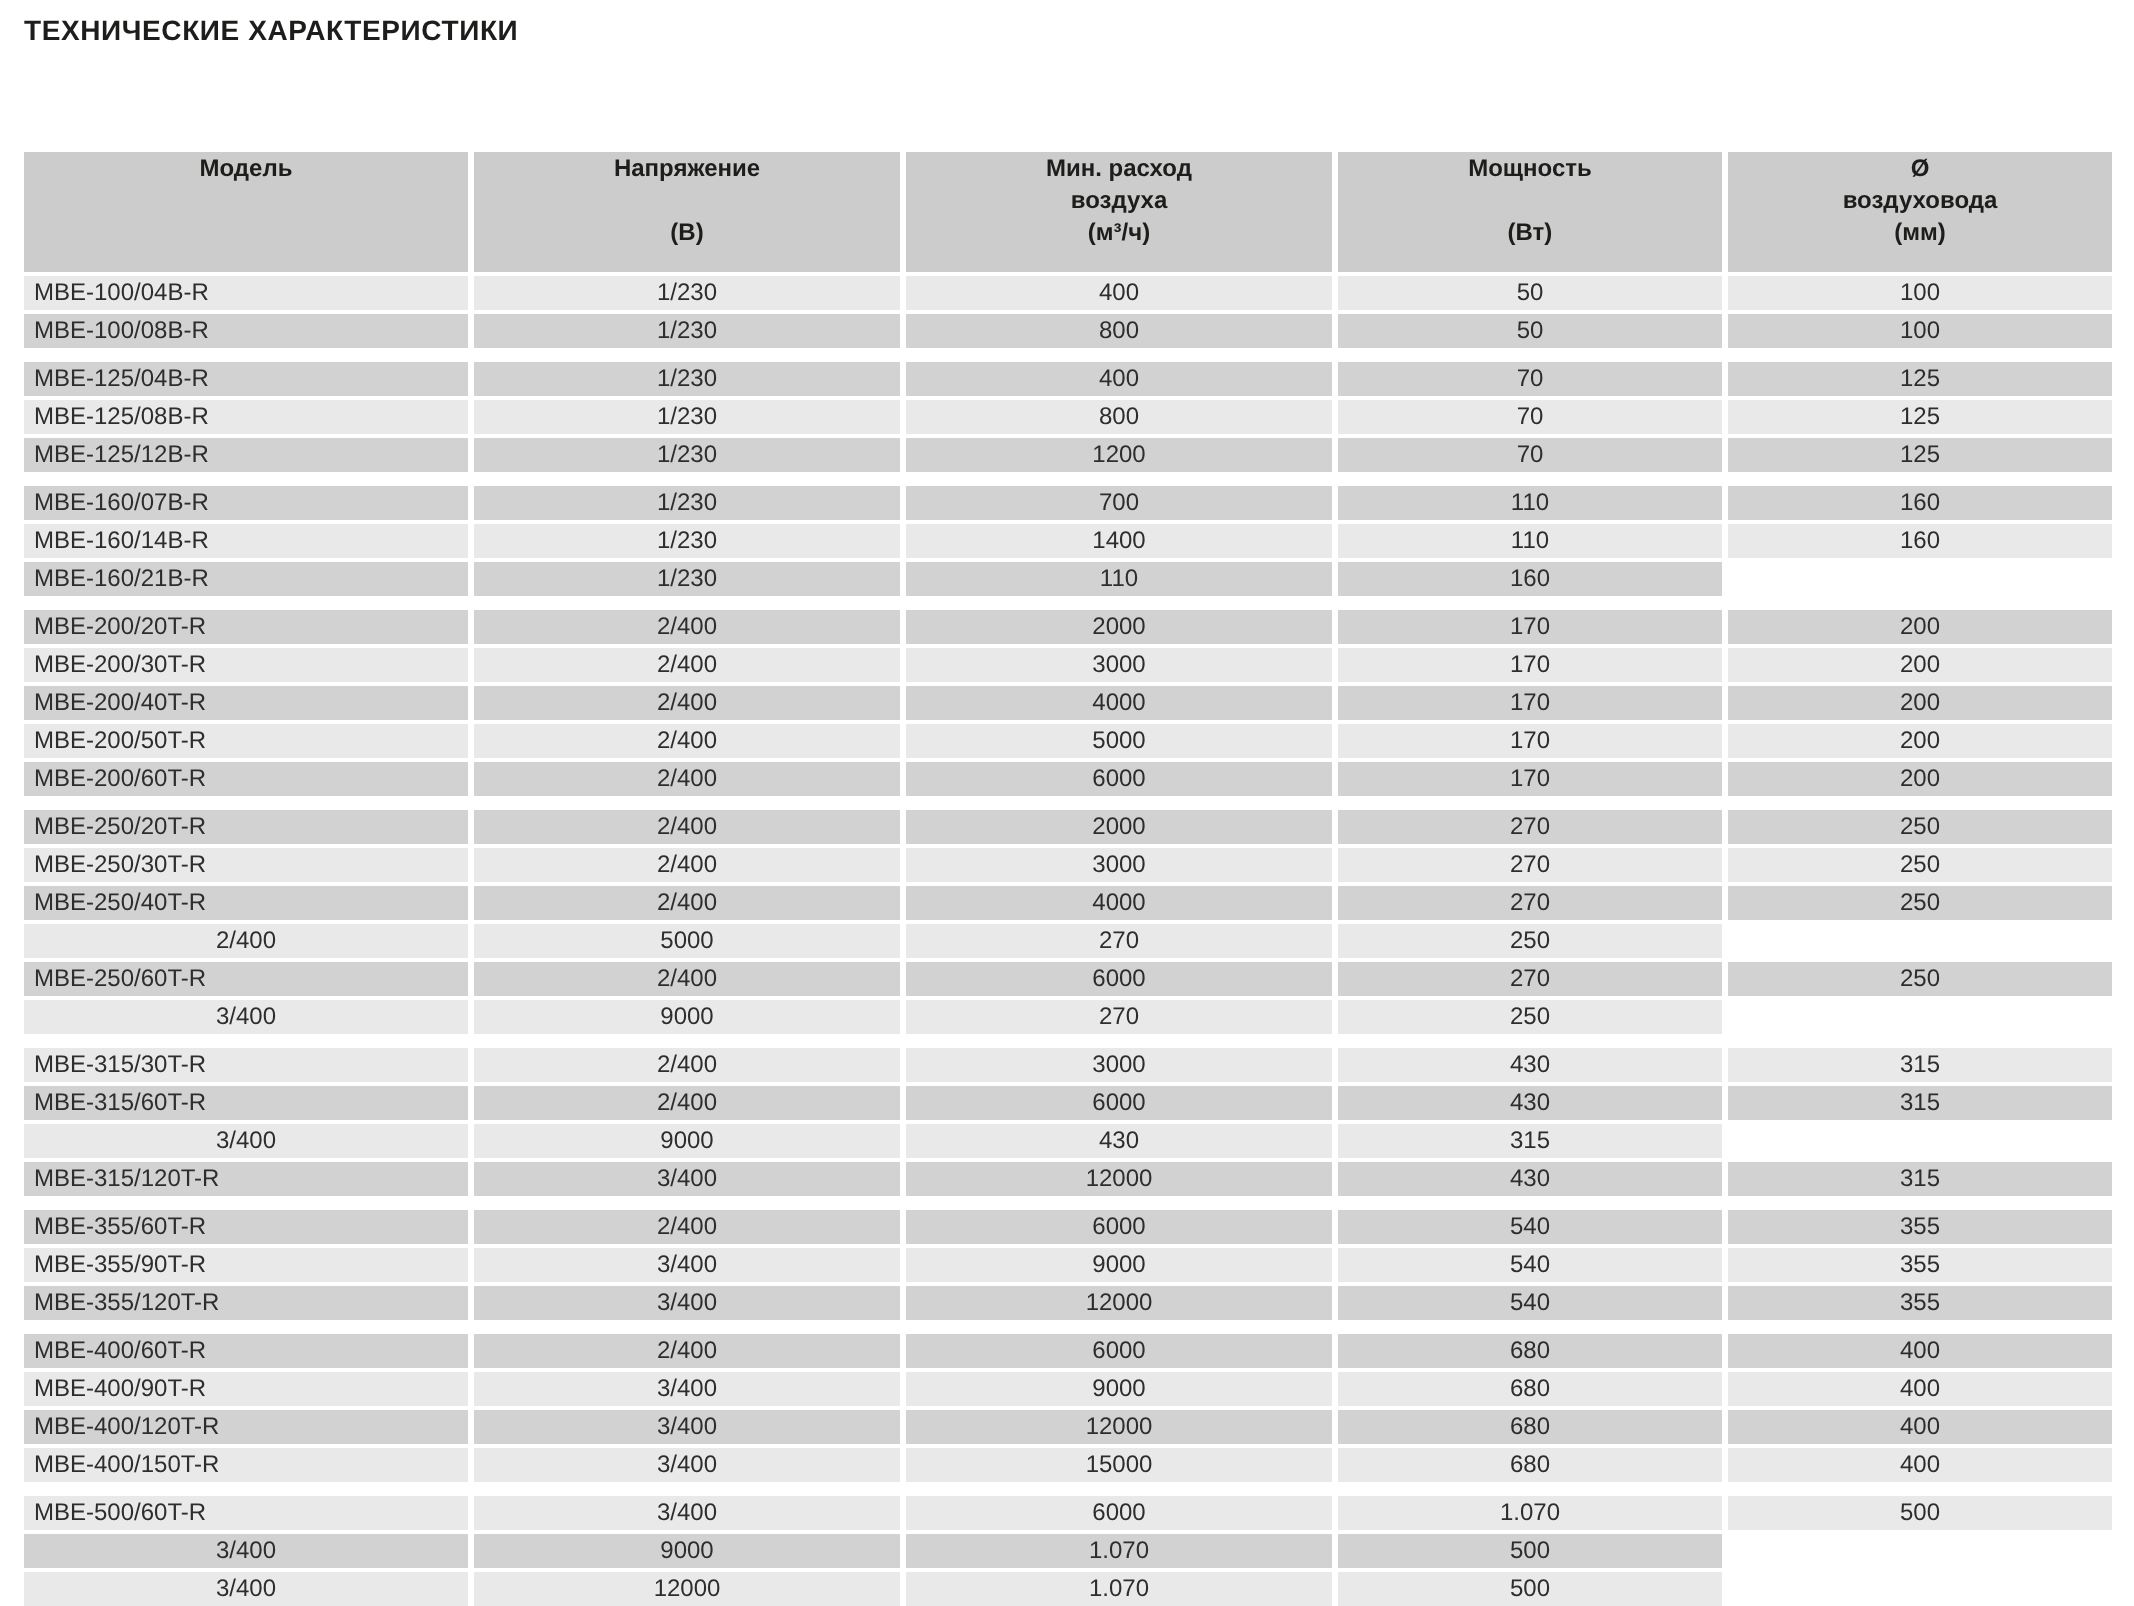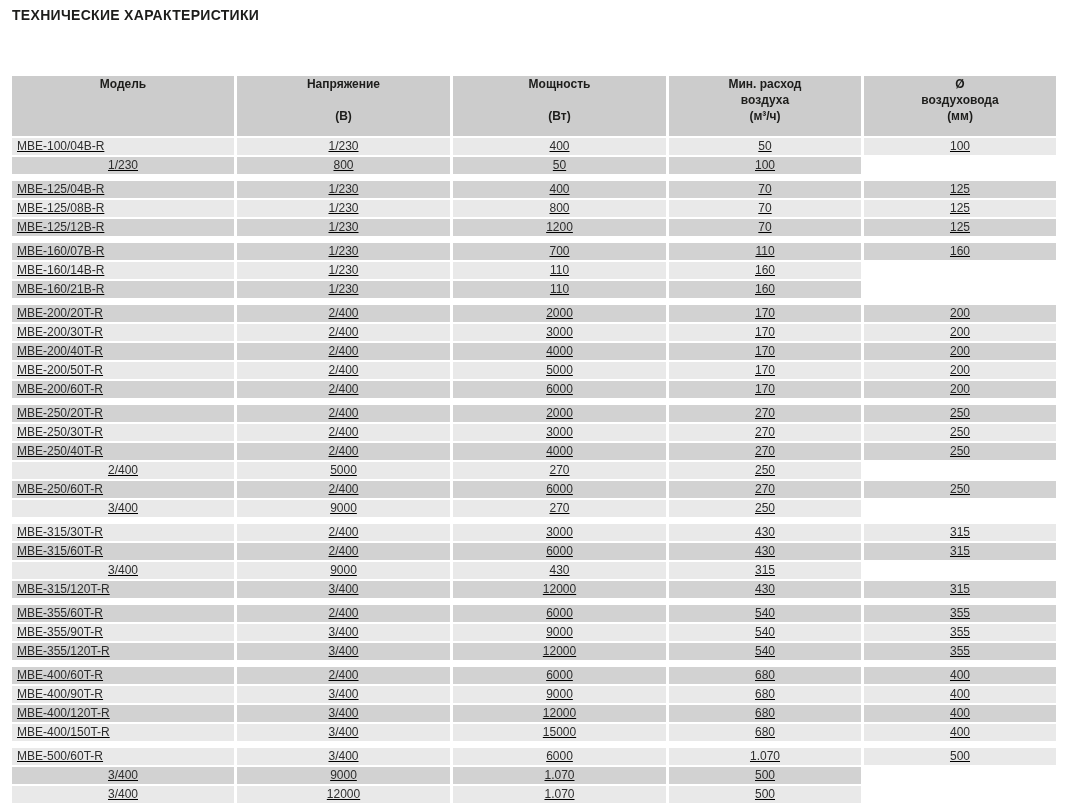--- a/index.html
+++ b/index.html
@@ -29,21 +29,21 @@
   .header-row{margin-bottom:2px;}
   .hcell{
     background:var(--header-bg);
     height:60px;
     display:flex;flex-direction:column;justify-content:flex-start;
     text-align:center;
     font-size:12px;font-weight:bold;color:var(--title-text);margin-top:40px;
   }
   .hline{height:16px;line-height:16px;}
   .row{margin-bottom:2px;}
-  .group{margin-bottom:0;text-decoration:underline;}
+  .group{margin-bottom:0;}
   .group + .group{margin-top:7px;}
   .cell{
     height:17px;line-height:17px;
     font-size:12px;color:var(--cell-text);
     text-align:center;
     white-space:nowrap;overflow:hidden;
   }
   .cell.left{text-align:left;padding-left:5px;}
   .row.light .cell{background:var(--row-light);}
   .row.dark .cell{background:var(--row-dark);}
@@ -57,44 +57,45 @@
     <div class="header-row">
       <div class="hcell">
         <div class="hline">Модель</div>
       </div>
       <div class="hcell">
         <div class="hline">Напряжение</div>
         <div class="hline">&nbsp;</div>
         <div class="hline">(В)</div>
       </div>
       <div class="hcell">
+        <div class="hline">Мин. расход</div>
+        <div class="hline">воздуха</div>
+        <div class="hline">(м³/ч)</div>
+      </div>
+      <div class="hcell">
         <div class="hline">Мощность</div>
         <div class="hline">&nbsp;</div>
         <div class="hline">(Вт)</div>
       </div>
       <div class="hcell">
-        <div class="hline">Мин. расход</div>
-        <div class="hline">воздуха</div>
-        <div class="hline">(м³/ч)</div>
-      </div>
-      <div class="hcell">
         <div class="hline">Ø</div>
         <div class="hline">воздуховода</div>
         <div class="hline">(мм)</div>
       </div>
     </div>
     <div class="group">
       <div class="row light">
         <div class="cell left">MBE-100/04B-R</div>
         <div class="cell">1/230</div>
         <div class="cell">400</div>
         <div class="cell">50</div>
         <div class="cell">100</div>
       </div>
       <div class="row dark">
+        <div class="cell left">MBE-100/08B-R</div>
         <div class="cell">1/230</div>
         <div class="cell">800</div>
         <div class="cell">50</div>
         <div class="cell">100</div>
       </div>
     </div>
     <div class="group">
       <div class="row dark">
         <div class="cell left">MBE-125/04B-R</div>
         <div class="cell">1/230</div>
@@ -121,20 +122,21 @@
       <div class="row dark">
         <div class="cell left">MBE-160/07B-R</div>
         <div class="cell">1/230</div>
         <div class="cell">700</div>
         <div class="cell">110</div>
         <div class="cell">160</div>
       </div>
       <div class="row light">
         <div class="cell left">MBE-160/14B-R</div>
         <div class="cell">1/230</div>
+        <div class="cell">1400</div>
         <div class="cell">110</div>
         <div class="cell">160</div>
       </div>
       <div class="row dark">
         <div class="cell left">MBE-160/21B-R</div>
         <div class="cell">1/230</div>
         <div class="cell">110</div>
         <div class="cell">160</div>
       </div>
     </div>

